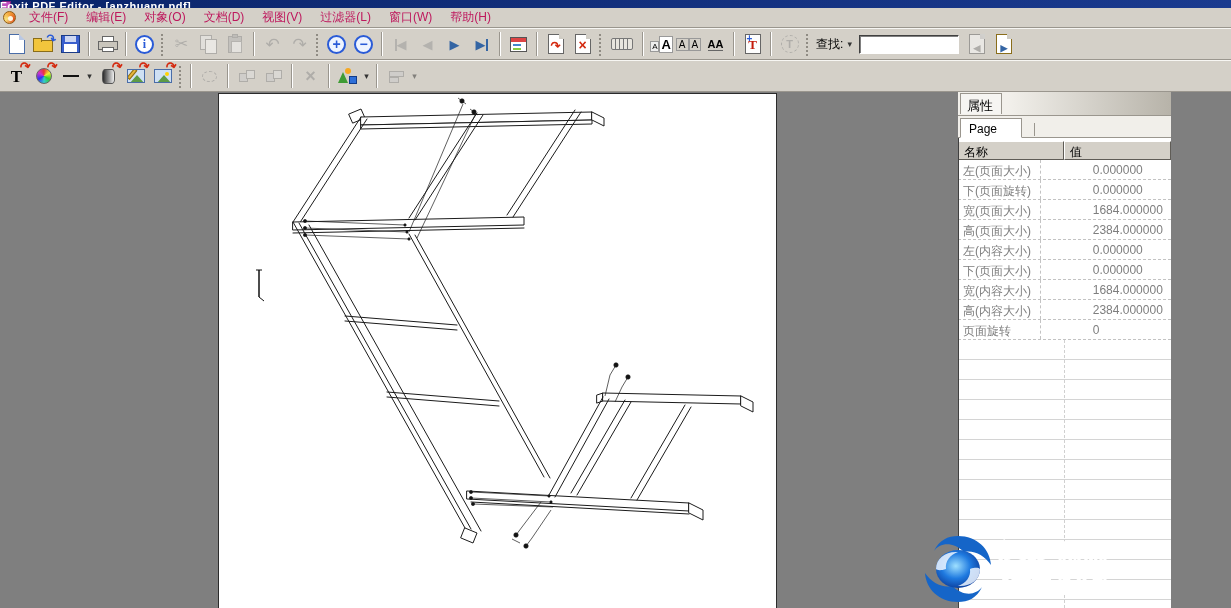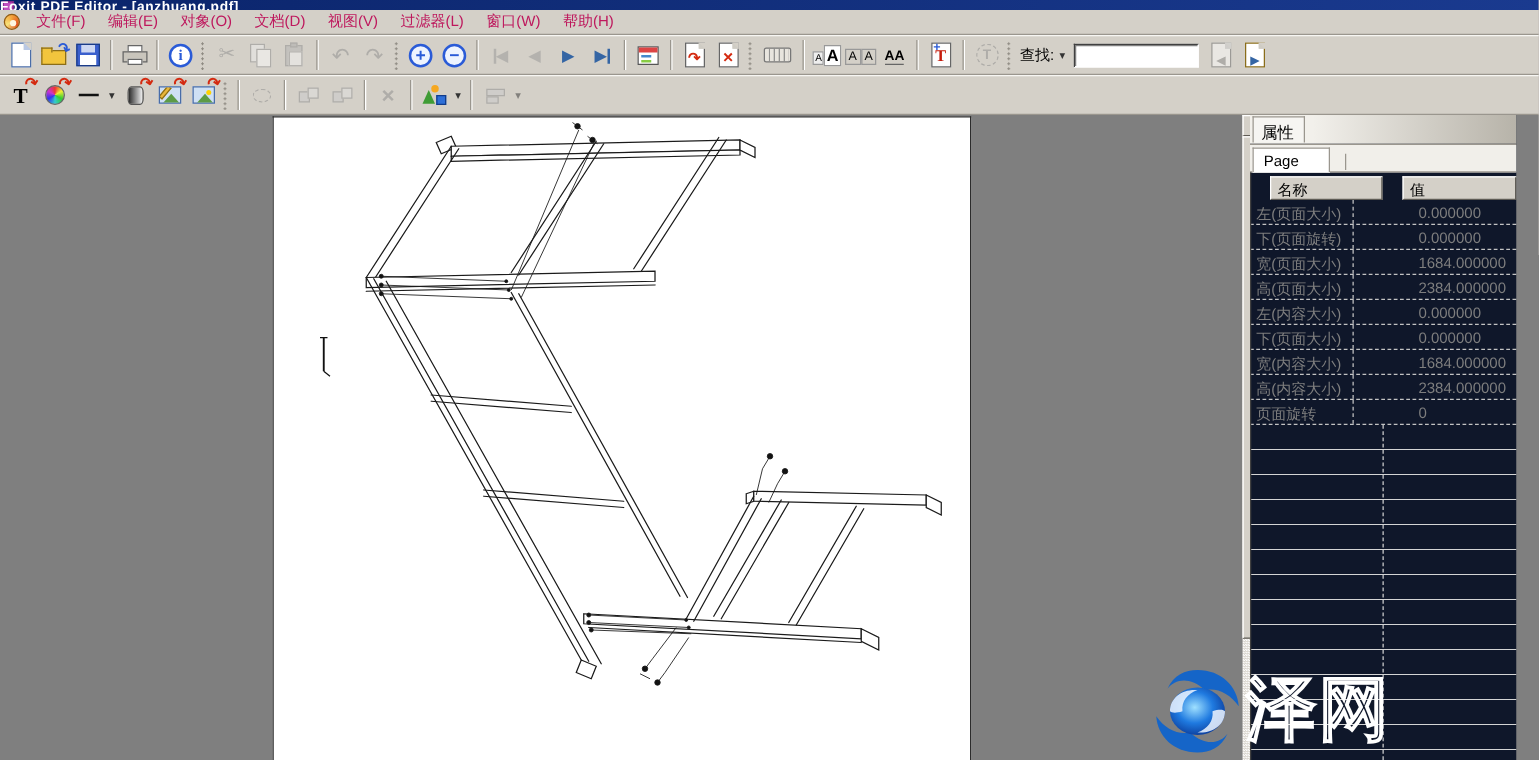--- a/index.html
+++ b/index.html
@@ -131,33 +131,33 @@
     background-size:2px 2px; }
   .sbtn { position:absolute; left:0; width:18px; height:17px; background:#d4d0c8;
     border:1px solid; border-color:#fff #5f5c56 #5f5c56 #fff; color:#222; font-size:7px;
     display:flex; align-items:center; justify-content:center; }
   #sthumb { position:absolute; left:0; top:17px; width:18px; height:402px; background:#d4d0c8;
     border:1px solid; border-color:#fff #5f5c56 #5f5c56 #fff; }
   #gapstrip { position:absolute; left:1012px; top:0; width:4px; height:516px; background:#d4d0c8; }
   #splitter { position:absolute; left:1016px; top:0; width:2px; height:516px; background:#000; }
 
   
-  #props { position:absolute; left:1000px; top:0; width:213px; height:516px; background:#0f172a; }
+  #props { position:absolute; left:958px; top:0; width:213px; height:516px; background:#ffffff; }
   .pcaption { position:absolute; left:0; top:0; width:213px; height:24px;
     background:linear-gradient(90deg,#f2f0eb 0 50px,#b7b3a9); border-bottom:1px solid #9a968e; }
   .pcaption .cap { position:absolute; left:2px; top:1px; height:21px; padding:3px 8px 0 6px;
     background:#f6f5f2; border:1px solid #9a968e; border-bottom:none; color:#000; font-size:13px; }
   .ptabrow { position:absolute; left:0; top:24px; width:213px; height:22px; background:#f1efea;
     border-bottom:1px solid #9a968e; }
   .ptab { position:absolute; left:2px; top:2px; height:20px; padding:3px 24px 0 8px; background:#fff;
     border:1px solid #9a968e; border-bottom:1px solid #fff; color:#000; }
   .ptab:after { content:""; position:absolute; right:-14px; top:4px; width:1px; height:13px; background:#9a968e; }
   .pghead { position:absolute; left:0; top:49px; width:213px; height:19px; display:flex; }
   .phcell { background:#d4d0c8; border:1px solid; border-color:#fff #5f5c56 #5f5c56 #fff;
-    padding:2px 0 0 5px; color:#000; height:19px;margin-left:16px; }
+    padding:2px 0 0 5px; color:#000; height:19px; }
   .phcell.c1 { width:106px; } .phcell.c2 { width:107px; }
   .pgrows { position:absolute; left:0; top:68px; width:213px; }
   .prow { display:flex; height:20px; border-bottom:1px dashed #c3c3c3; }
   .pname { width:106px; padding:3px 0 0 5px; color:#7e7e7e; border-right:1px dashed #c3c3c3;
     white-space:nowrap; overflow:hidden; }
   .pval { width:107px; padding:3px 0 0 5px; color:#7e7e7e; white-space:nowrap; overflow:hidden;margin-left:47px; }
   .pgempty { position:absolute; left:0; top:248px; width:213px; height:268px;
     background-image:repeating-linear-gradient(180deg, rgba(0,0,0,0) 0 19px, #d4d4d4 19px 20px); }
   .pgempty .vline { position:absolute; left:106px; top:0; width:1px; height:268px;
     border-left:1px dashed #d0d0d0; }

